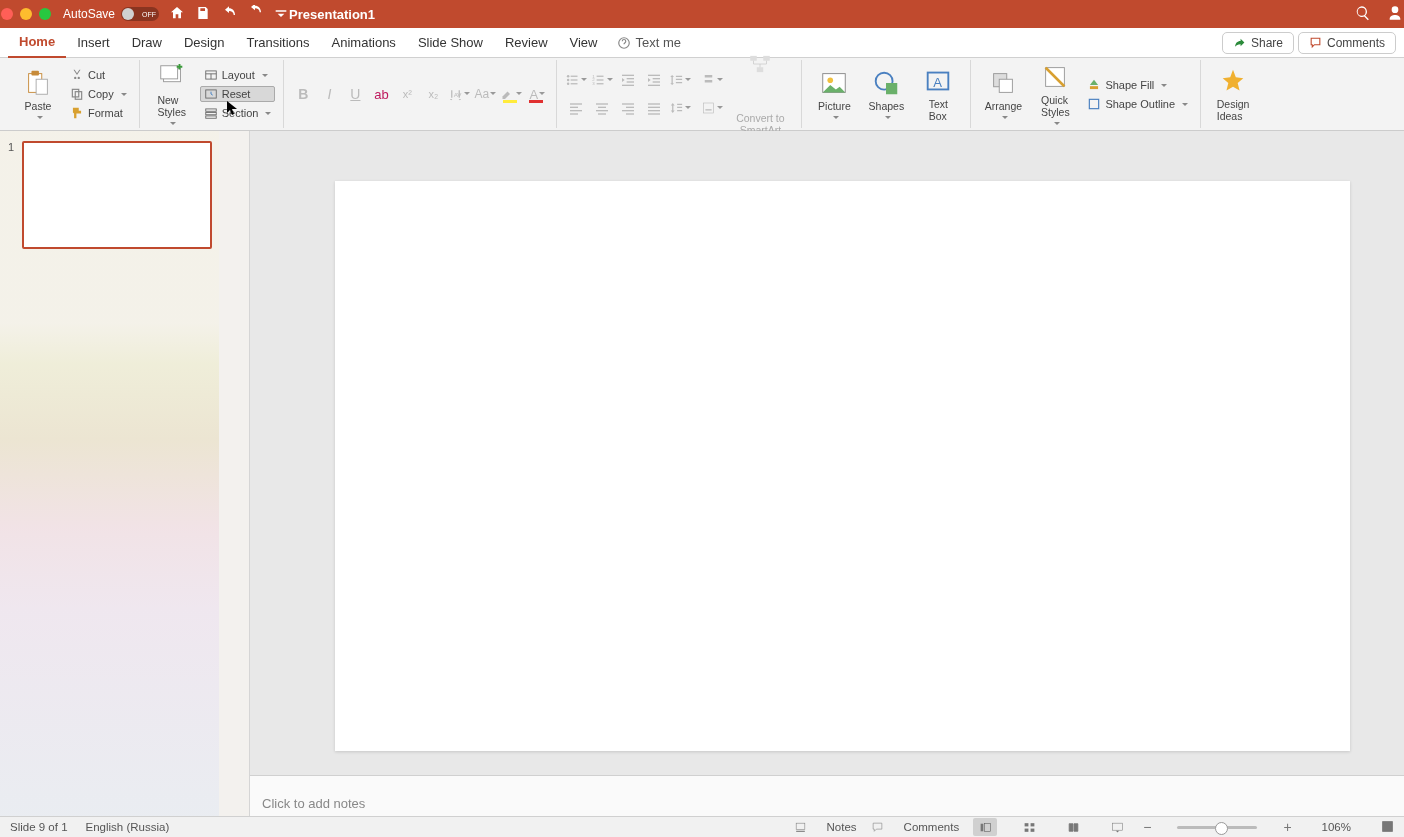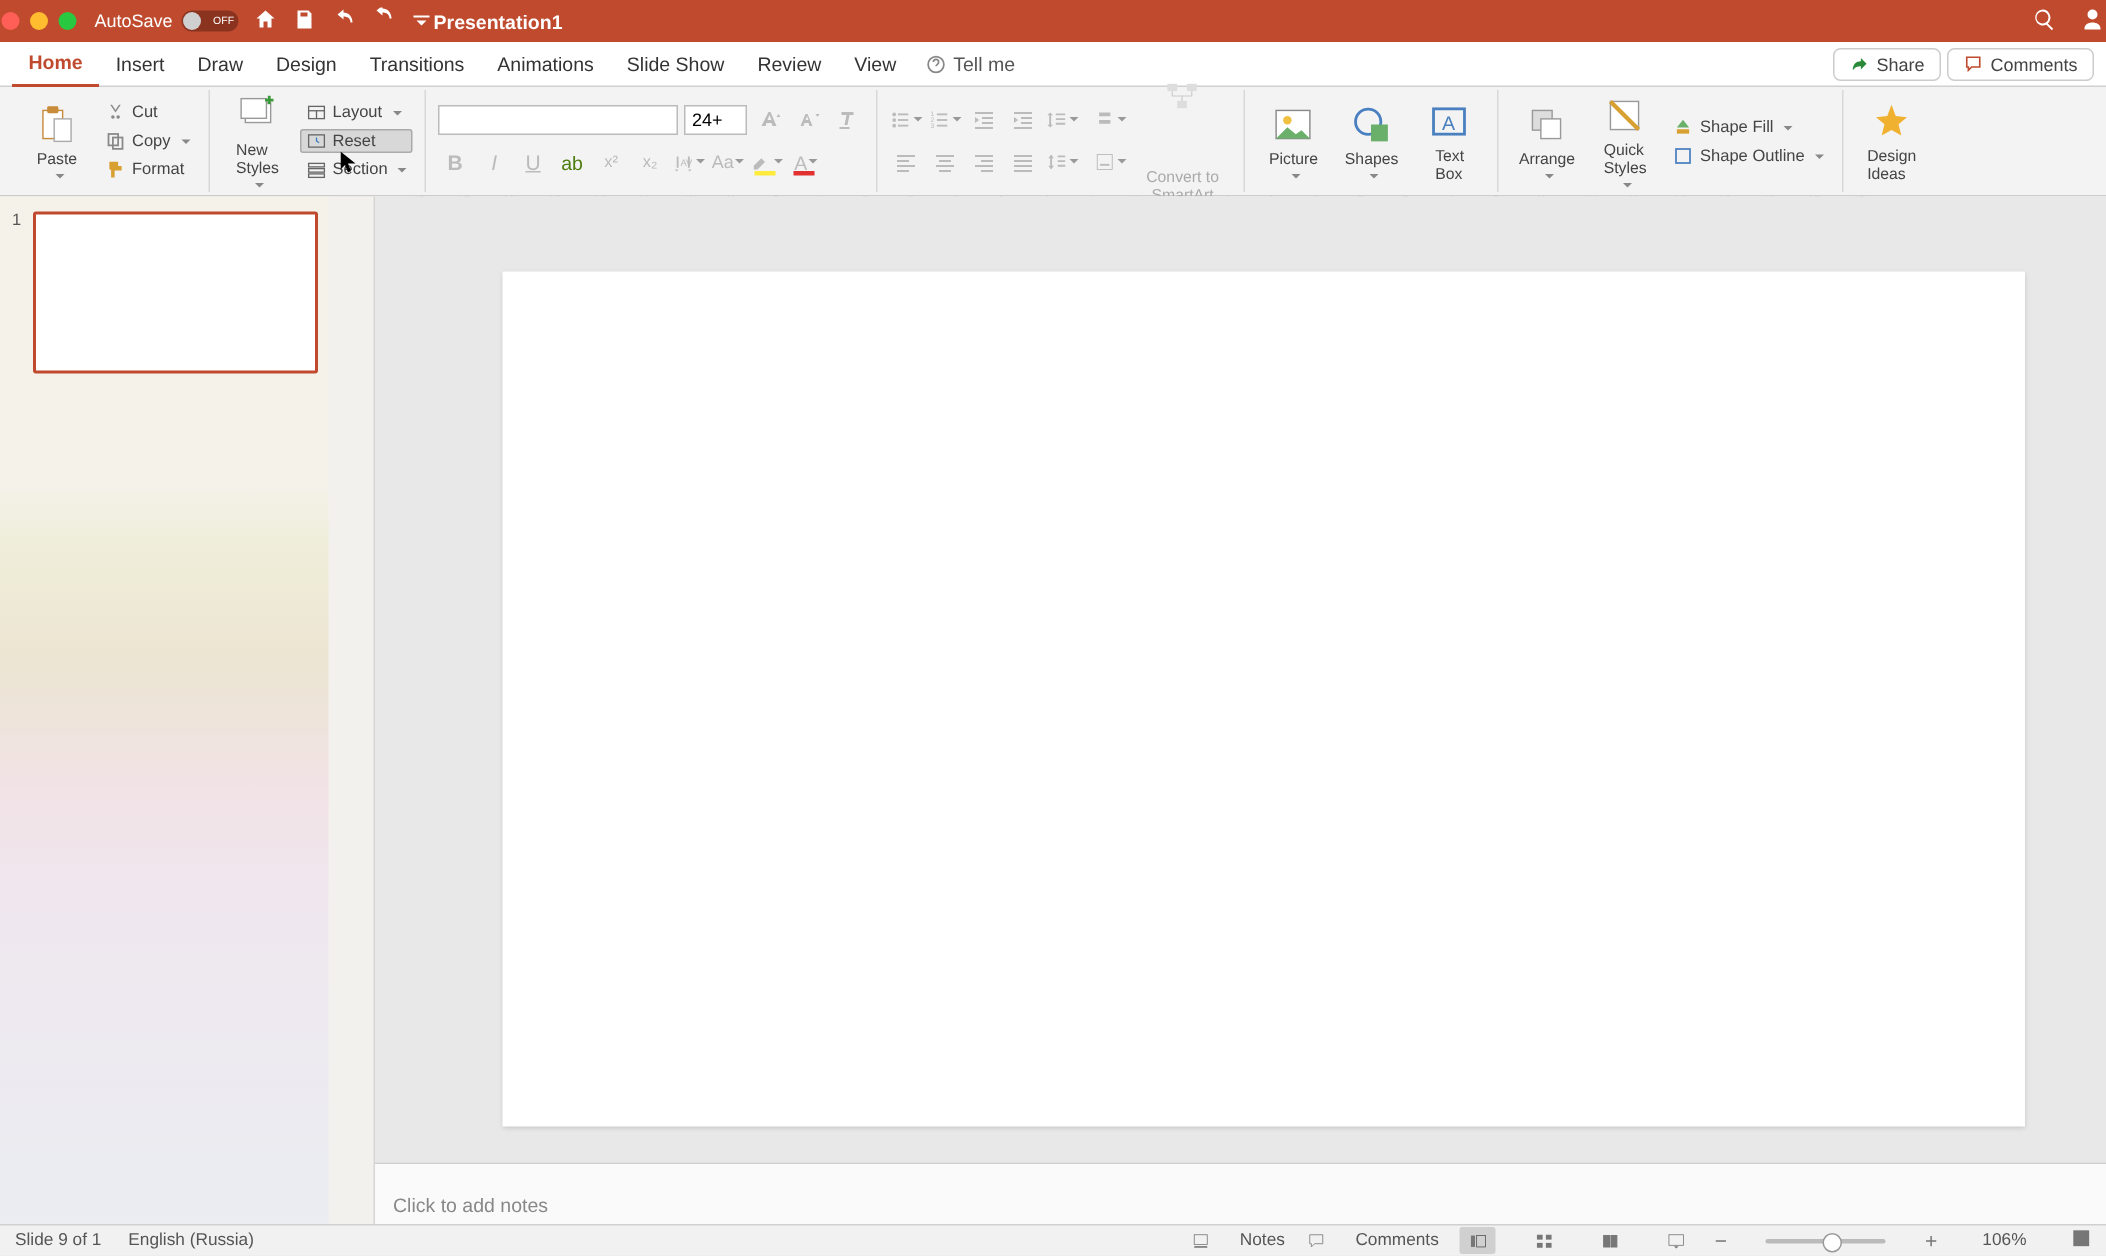--- a/index.html
+++ b/index.html
@@ -129,21 +129,21 @@
   <div class="tab">Transitions</div>
   <div class="tab">Animations</div>
   <div class="tab">Slide Show</div>
   <div class="tab">Review</div>
   <div class="tab">View</div>
   <div class="tellme">
     <svg width="14" height="14" viewBox="0 0 24 24" fill="none" stroke="#888" stroke-width="2">
         <circle cx="12" cy="12" r="9"></circle>
         <path d="M12 17v0m0-3c0-2 3-2 3-5a3 3 0 00-6 0"></path>
       </svg>
-    <span>Tell me</span>
+    <span>Text me</span>
   </div>
   <div class="tabstrip-right">
     <div class="pillbtn">
       <svg viewBox="0 0 24 24" fill="#2a8a3a">
           <path d="M14 9V5l7 7-7 7v-4c-5 0-8 2-10 5 0-7 4-11 10-11z"></path>
         </svg>
       <span>Share</span>
     </div>
     <div class="pillbtn">
       <svg viewBox="0 0 24 24" fill="none" stroke="#c04a2e" stroke-width="2">
@@ -220,46 +220,25 @@
             <rect x="3" y="11" width="18" height="4"></rect>
             <rect x="3" y="17" width="18" height="4"></rect>
           </svg>
           <span>Section</span>
         </div>
     </div>
   </div>
 
   <div class="group">
     <div class="stack" style="gap:6px">
-      <div class="font-row">
-        <input class="fontname" style="">
-        <input class="fontsize" value="24+" style="">
-        <span class="iconbtn">
-            <svg viewBox="0 0 24 24" fill="#bbb">
-              <path d="M4 18h4l1-3h5l1 3h4L13 4h-2zM10 12l2-5 2 5z"></path>
-              <path d="M21 6l2 3h-4z"></path>
-            </svg>
-          </span>
-        <span class="iconbtn">
-            <svg viewBox="0 0 24 24" fill="#bbb">
-              <path d="M4 18h3l1-3h4l1 3h3L11 6h-2zM9 12l1.5-4 1.5 4z"></path>
-              <path d="M21 9l-2-3h4z"></path>
-            </svg>
-          </span>
-        <span class="iconbtn">
-            <svg viewBox="0 0 24 24" fill="#bbb">
-              <path d="M6 4h12v3h-4l-2 10h-3l2-10H6zM4 19h10v2H4z"></path>
-            </svg>
-          </span>
-      </div>
       <div class="iconrow">
         <span class="iconbtn" style="color:#bbb;font-weight:bold;font-size:14px">B</span>
         <span class="iconbtn" style="color:#bbb;font-style:italic;font-size:14px">I</span>
         <span class="iconbtn" style="color:#bbb;text-decoration:underline;font-size:14px">U</span>
-        <span class="iconbtn" style="color:#4d7c0f;font-size:13px">ab</span>
+        <span class="iconbtn" style="color:#be185d;font-size:13px">ab</span>
         <span class="iconbtn" style="color:#bbb;font-size:11px">x²</span>
         <span class="iconbtn" style="color:#bbb;font-size:11px">x₂</span>
         <span class="iconbtn mini-dd">
             <svg viewBox="0 0 24 24" fill="#bbb">
               <path d="M5 6h2v12H5zm12 0h2v12h-2zM3 20l2 2 2-2zm14 0l2 2 2-2z"></path>
               <text x="9" y="16" font-size="10" fill="#bbb">AV</text>
             </svg>
           </span>
         <span class="iconbtn mini-dd" style="color:#bbb;font-size:12px">Aa</span>
         <span class="iconbtn mini-dd" style="position:relative">

